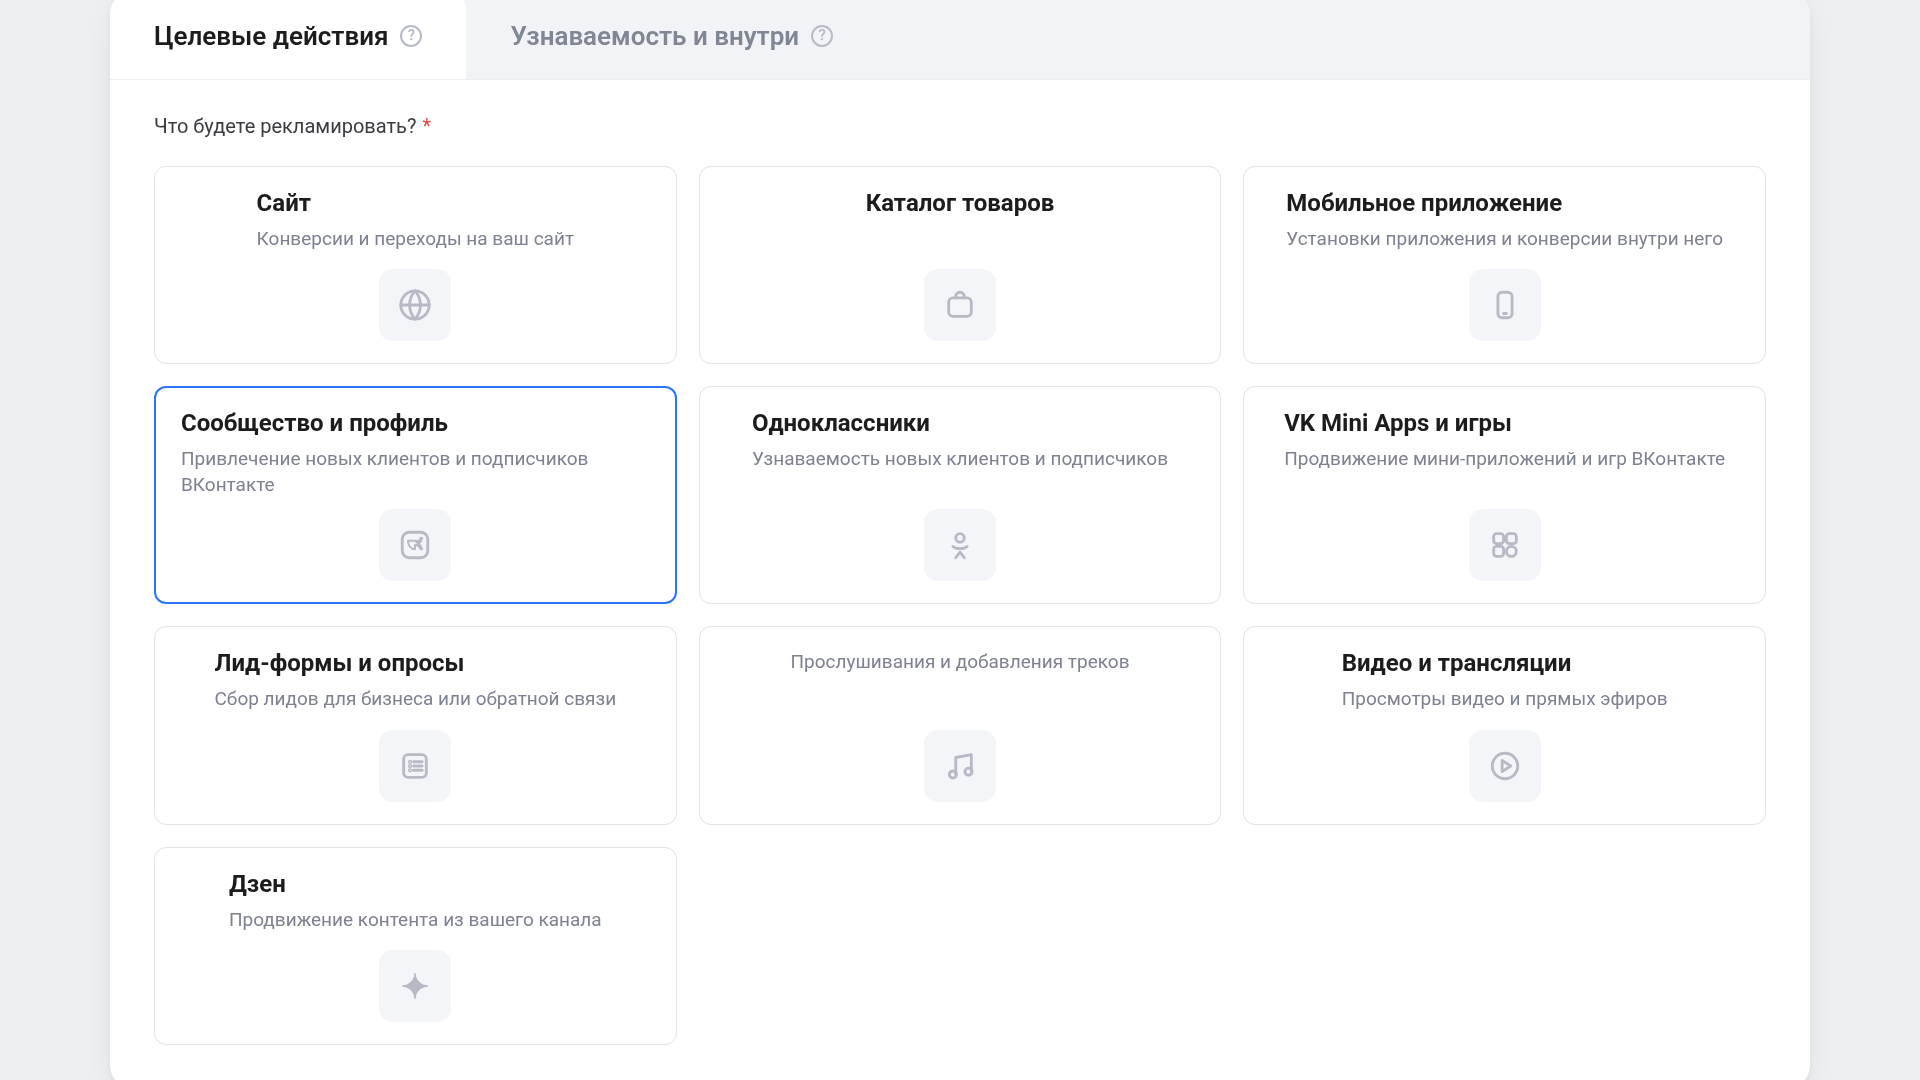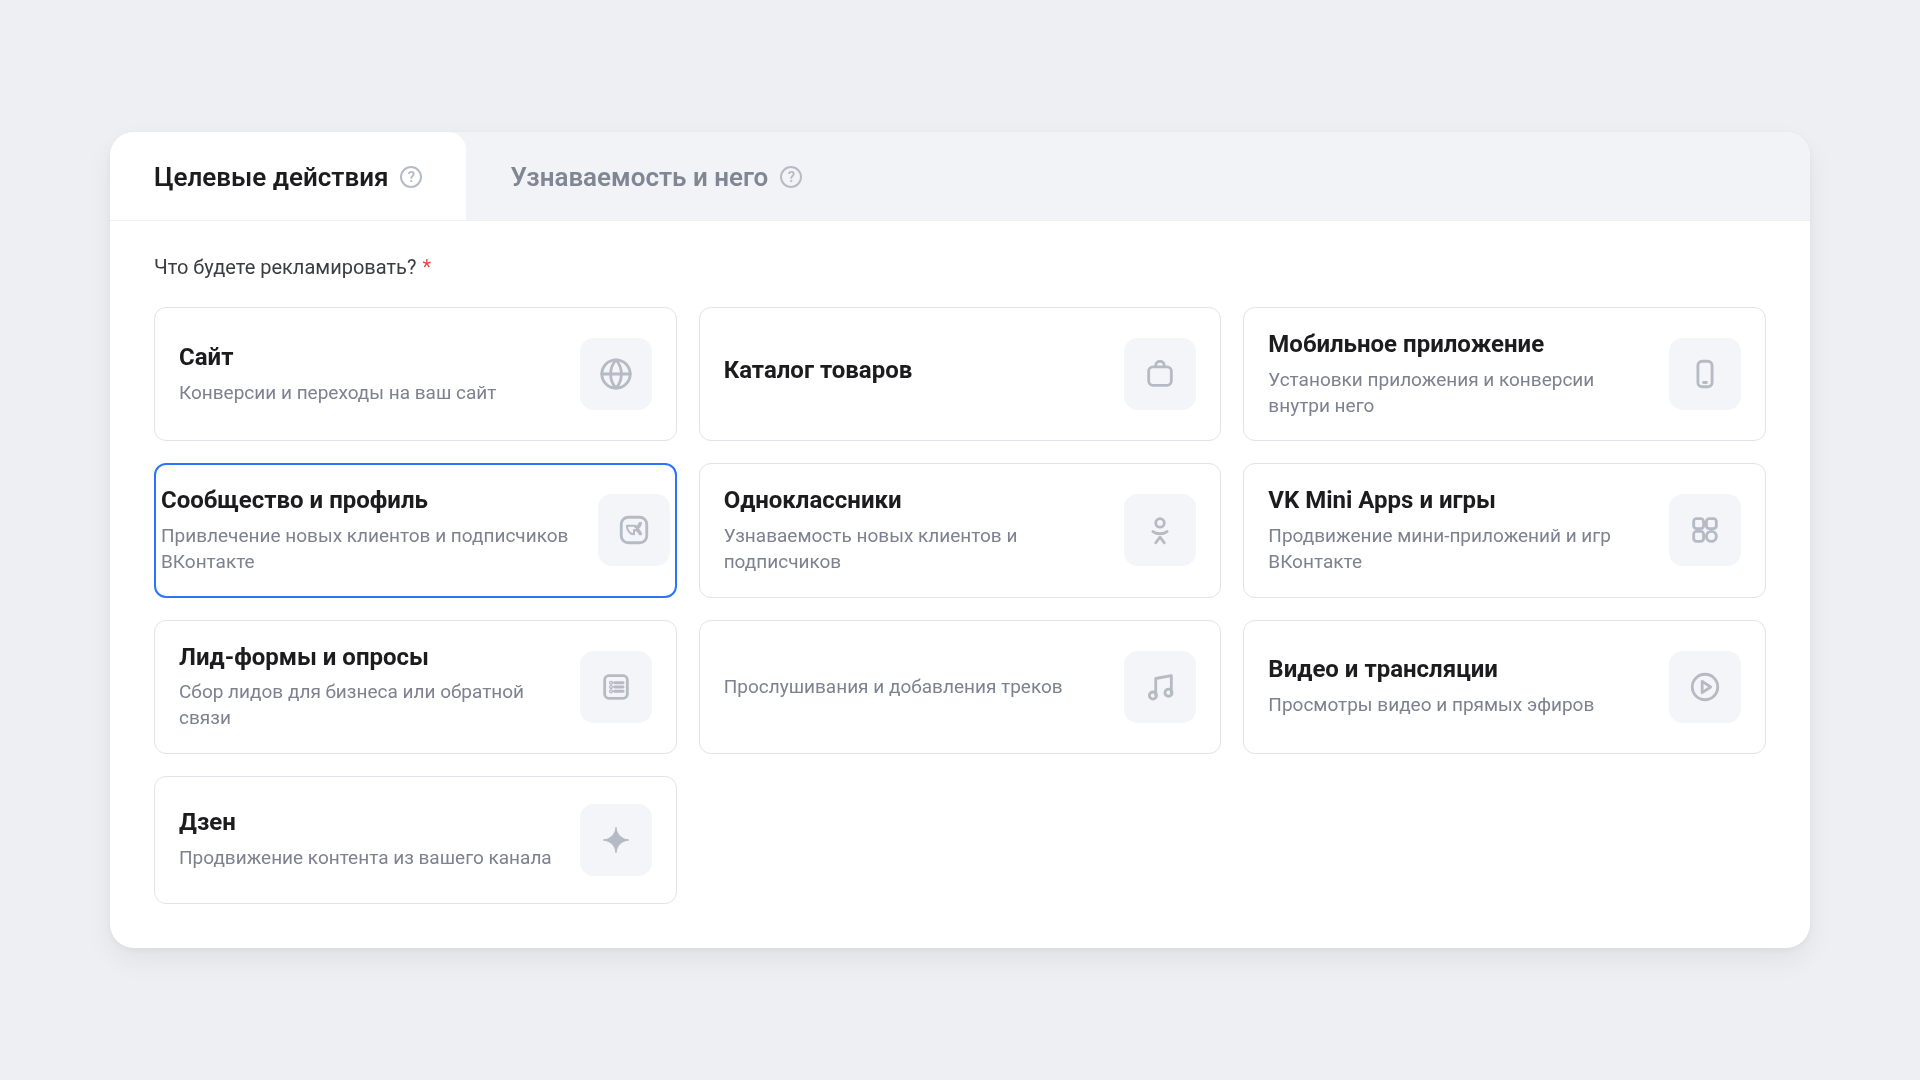--- a/index.html
+++ b/index.html
@@ -71,24 +71,25 @@
     border: 1px solid #e1e3ea;
     border-radius: 12px;
     padding: 22px 24px;
     display: flex;
     align-items: center;
     justify-content: space-between;
     gap: 18px;
     cursor: pointer;
     background: #ffffff;
     min-height: 128px;
+    flex-direction: column;
   }
   .card.selected {
     border: 2px solid #2b74ff;
-    padding: 21px 5px;
+    padding: 21px 25px;
     gap: 12px;
   }
   .card .txt { flex: 1; }
   .card .title {
     font-size: 24px;
     font-weight: 700;
     color: #1c1c1e;
     margin-bottom: 8px;
     line-height: 1.2;
   }
@@ -113,21 +114,21 @@
 <body>
 
 <div class="panel">
 
   <div class="tabs">
     <div class="tab active">
       <span>Целевые действия</span>
       <span class="help-icon">?</span>
     </div>
     <div class="tab">
-      <span>Узнаваемость и него</span>
+      <span>Узнаваемость и внутри</span>
       <span class="help-icon">?</span>
     </div>
   </div>
 
   <div class="content">
 
     <div class="question">
       <span>Что будете рекламировать?</span>
       <span class="req">*</span>
     </div>

